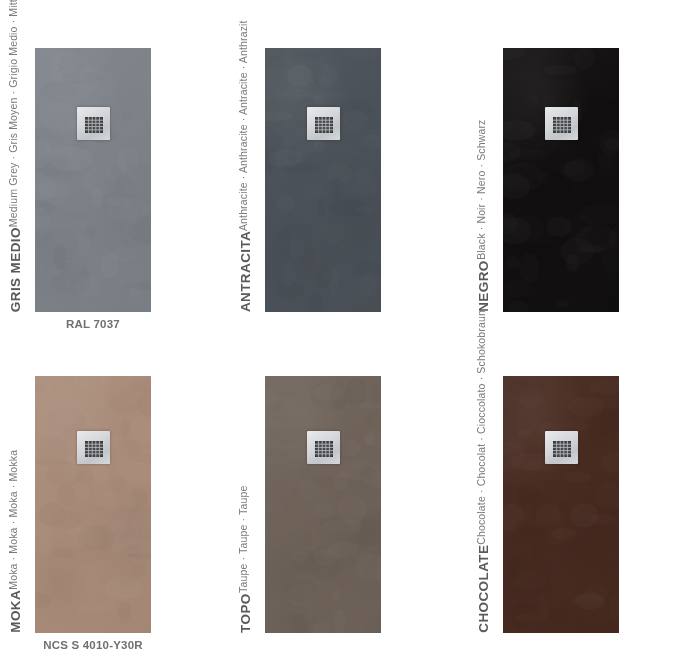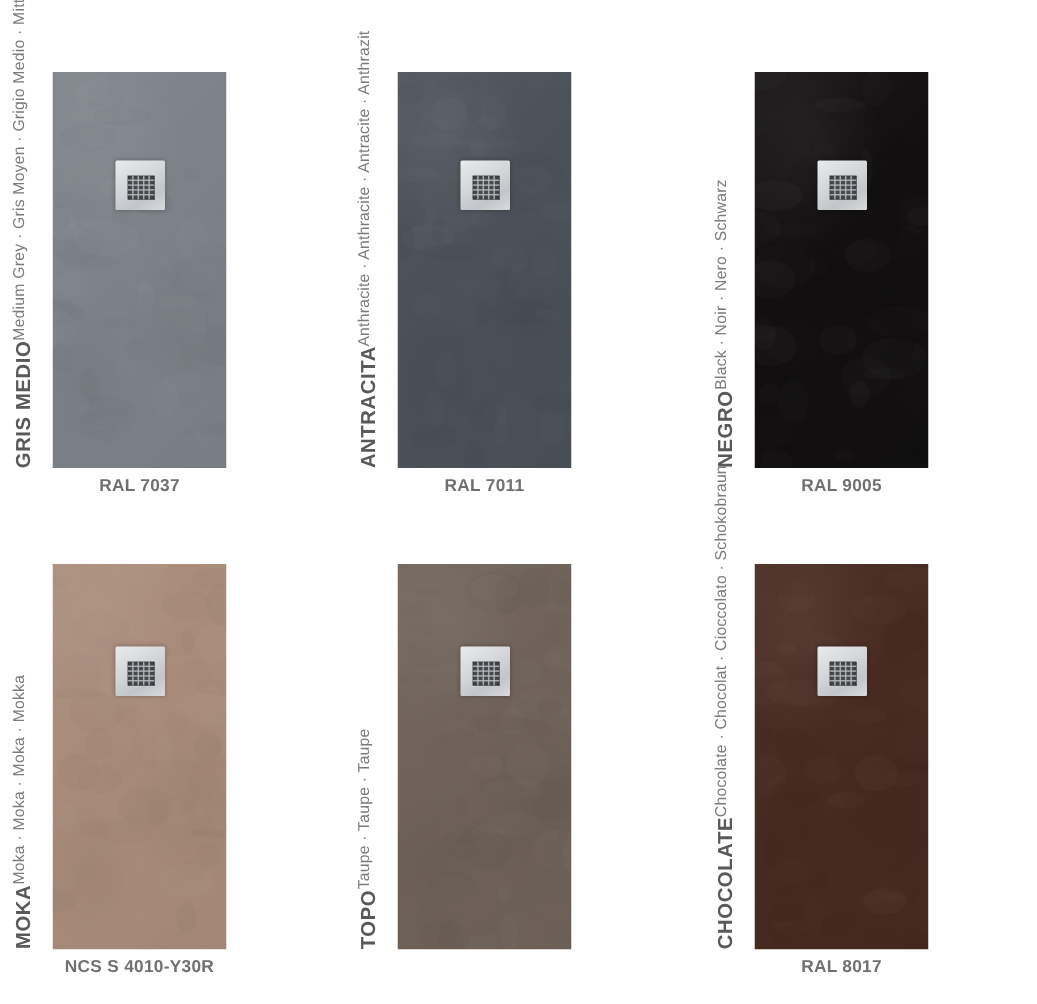--- a/index.html
+++ b/index.html
@@ -291,21 +291,20 @@
               <rect x="10.30" y="0" width="1" height="16" fill="#b9bcc0" opacity="0.85"></rect>
               <rect x="13.90" y="0" width="1" height="16" fill="#b9bcc0" opacity="0.85"></rect>
               <rect x="0" y="2.70" width="18" height="1" fill="#b9bcc0" opacity="0.85"></rect>
               <rect x="0" y="5.90" width="18" height="1" fill="#b9bcc0" opacity="0.85"></rect>
               <rect x="0" y="9.10" width="18" height="1" fill="#b9bcc0" opacity="0.85"></rect>
               <rect x="0" y="12.30" width="18" height="1" fill="#b9bcc0" opacity="0.85"></rect>
             </svg>
           </div>
         </div>
       </div>
-      <div class="ral-label" style="left: 210px; width: 226px; top: 318px;">RAL 7011</div>
     </div>
     <div class="swatch-cell" style="left: 0px; top: 0px; width: 691px; height: 669px; pointer-events: none;">
       <div class="vtext" style="left: 476px; top: auto; transform: rotate(180deg); position: absolute; height: auto; bottom: 357px;">
         <span class="v-name">NEGRO</span>
         <span class="v-sub">Black · Noir · Nero · Schwarz</span>
       </div>
       <div class="tile" style="left: 503px; top: 48px; width: 116px; height: 264px; pointer-events: auto;">
         <div class="tile-surface" style="background: rgb(17, 15, 16);"></div>
         <svg class="tile-grain" width="116" height="264" viewBox="0 0 116 264">
           <ellipse cx="0.7" cy="173.8" rx="4.9" ry="11.2" fill="#000000" opacity="0.158"></ellipse>
@@ -388,21 +387,20 @@
               <rect x="10.30" y="0" width="1" height="16" fill="#b9bcc0" opacity="0.85"></rect>
               <rect x="13.90" y="0" width="1" height="16" fill="#b9bcc0" opacity="0.85"></rect>
               <rect x="0" y="2.70" width="18" height="1" fill="#b9bcc0" opacity="0.85"></rect>
               <rect x="0" y="5.90" width="18" height="1" fill="#b9bcc0" opacity="0.85"></rect>
               <rect x="0" y="9.10" width="18" height="1" fill="#b9bcc0" opacity="0.85"></rect>
               <rect x="0" y="12.30" width="18" height="1" fill="#b9bcc0" opacity="0.85"></rect>
             </svg>
           </div>
         </div>
       </div>
-      <div class="ral-label" style="left: 448px; width: 226px; top: 318px;">RAL 9005</div>
     </div>
     <div class="swatch-cell" style="left: 0px; top: 0px; width: 691px; height: 669px; pointer-events: none;">
       <div class="vtext" style="left: 8px; top: auto; transform: rotate(180deg); position: absolute; height: auto; bottom: 36px;">
         <span class="v-name">MOKA</span>
         <span class="v-sub">Moka · Moka · Moka · Mokka</span>
       </div>
       <div class="tile" style="left: 35px; top: 376px; width: 116px; height: 257px; pointer-events: auto;">
         <div class="tile-surface" style="background: rgb(169, 139, 121);"></div>
         <svg class="tile-grain" width="116" height="257" viewBox="0 0 116 257">
           <ellipse cx="54.4" cy="45.7" rx="4.7" ry="4.7" fill="#ffffff" opacity="0.105"></ellipse>
@@ -678,15 +676,14 @@
               <rect x="10.30" y="0" width="1" height="16" fill="#b9bcc0" opacity="0.85"></rect>
               <rect x="13.90" y="0" width="1" height="16" fill="#b9bcc0" opacity="0.85"></rect>
               <rect x="0" y="2.70" width="18" height="1" fill="#b9bcc0" opacity="0.85"></rect>
               <rect x="0" y="5.90" width="18" height="1" fill="#b9bcc0" opacity="0.85"></rect>
               <rect x="0" y="9.10" width="18" height="1" fill="#b9bcc0" opacity="0.85"></rect>
               <rect x="0" y="12.30" width="18" height="1" fill="#b9bcc0" opacity="0.85"></rect>
             </svg>
           </div>
         </div>
       </div>
-      <div class="ral-label" style="left: 448px; width: 226px; top: 639px;">RAL 8017</div>
     </div>
   </div>
 
 </body></html>

